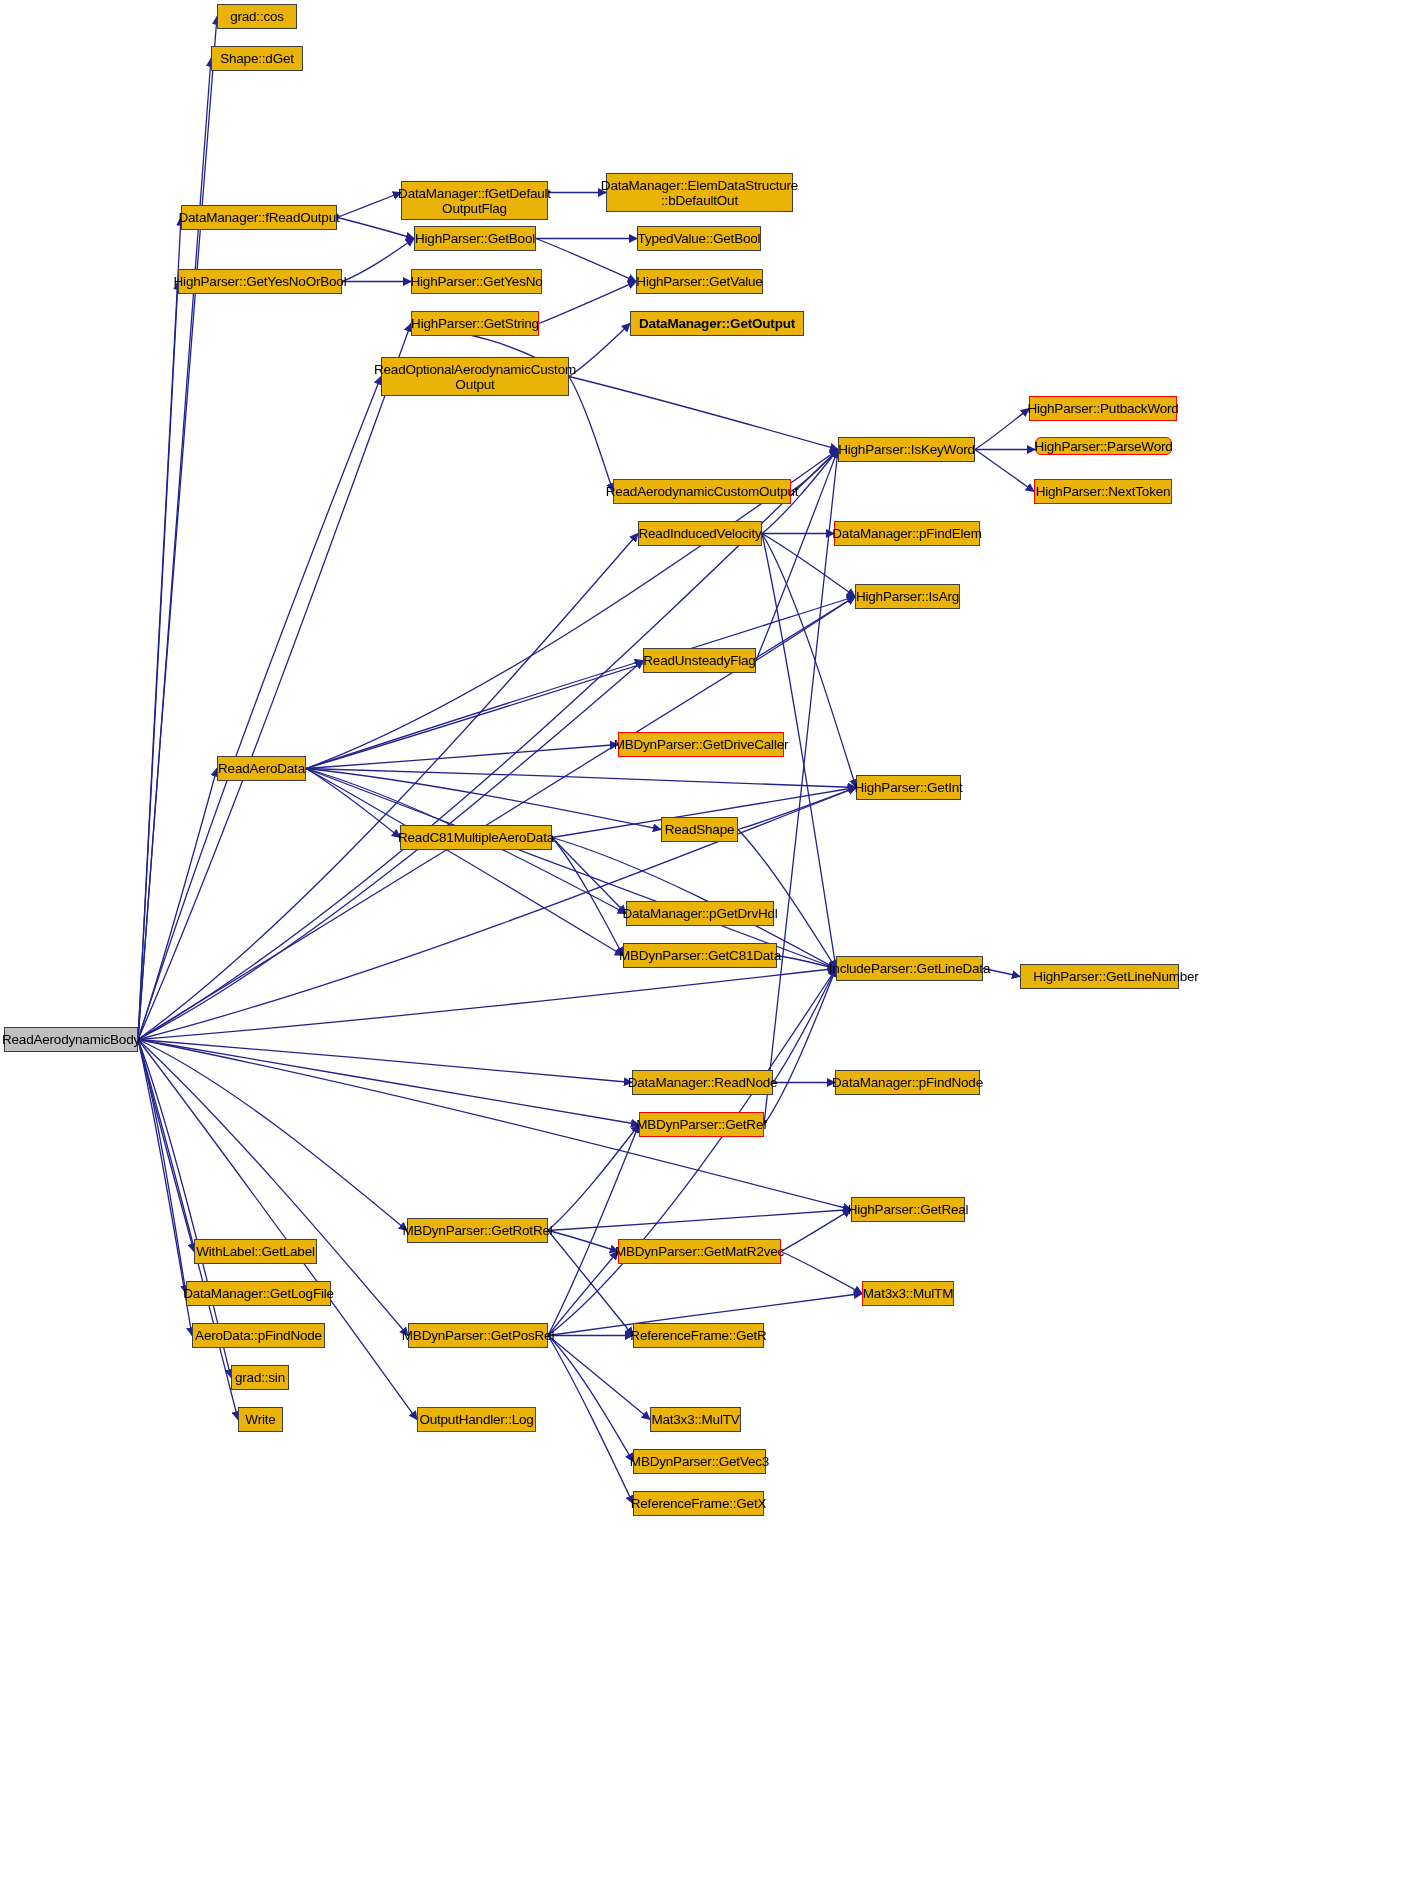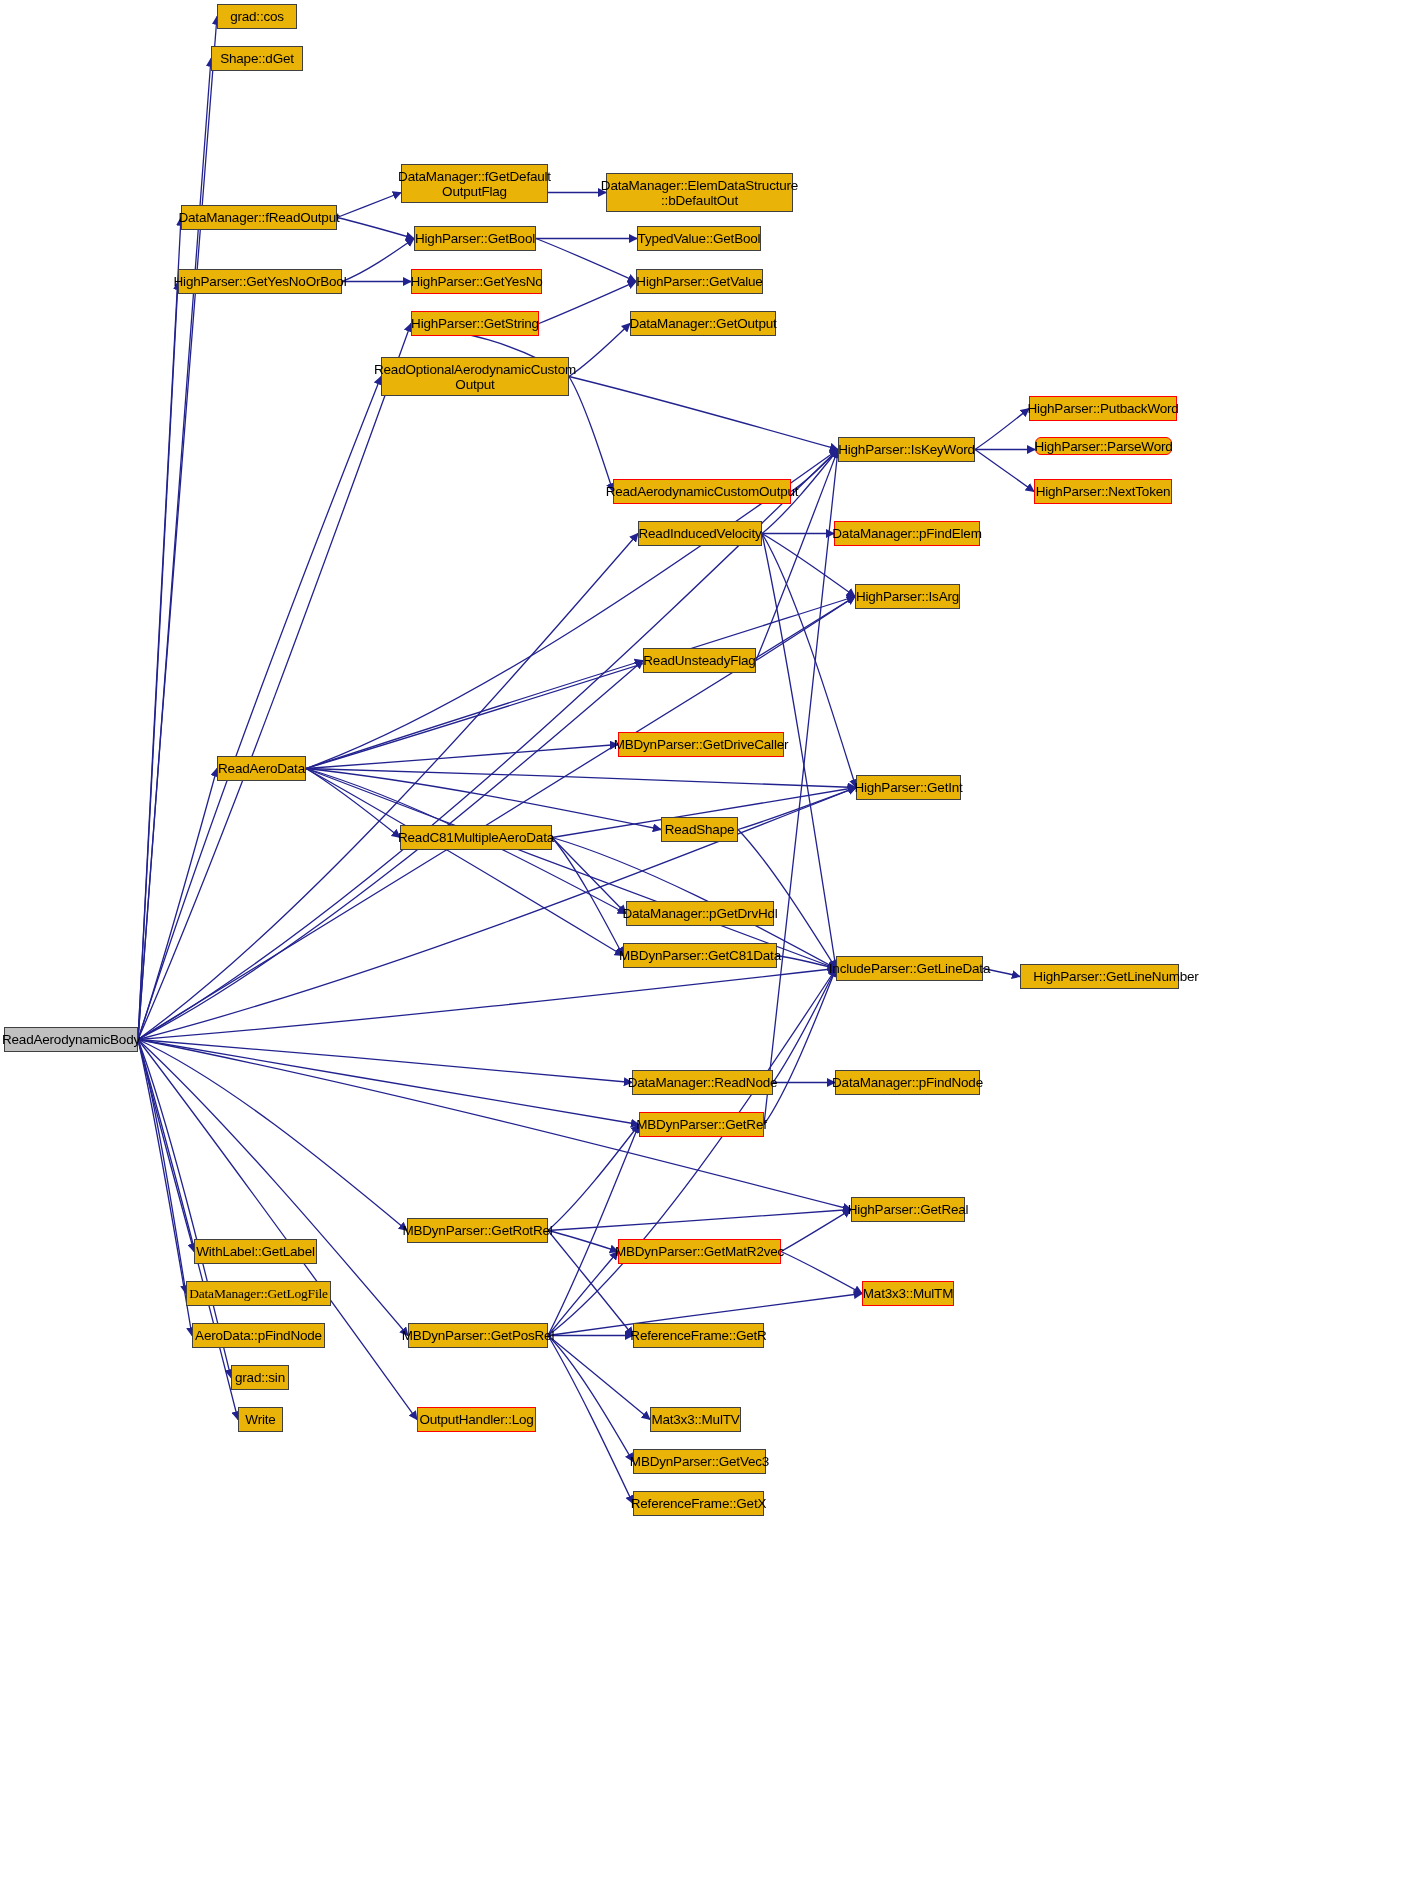--- a/index.html
+++ b/index.html
@@ -144,31 +144,31 @@
         <path d="M 548 1335.5 C 575.2 1362.42354644, 607.5 1417.5532588400001, 633 1461.5" fill="none" stroke="#22228f" stroke-width="1.3" marker-end="url(#arrow)"></path>
         <path d="M 548 1335.5 C 575.2 1381.23065084, 607.5 1449.56188724, 633 1503.5" fill="none" stroke="#22228f" stroke-width="1.3" marker-end="url(#arrow)"></path>
         <path d="M 548 1335.5 C 648.48 1321.30595405, 767.8 1305.6765045500001, 862 1293.5" fill="none" stroke="#22228f" stroke-width="1.3" marker-end="url(#arrow)"></path>
       </g>
   </svg>
   <div id="node-group">
       <div class="gnode current" style="left: 4px; top: 1027px; width: 134px; height: 25px;"><span>ReadAerodynamicBody</span></div>
       <div class="gnode" style="left: 217px; top: 4px; width: 80px; height: 25px;"><span>grad::cos</span></div>
       <div class="gnode" style="left: 211px; top: 46px; width: 92px; height: 25px;"><span>Shape::dGet</span></div>
       <div class="gnode" style="left: 181px; top: 205px; width: 156px; height: 25px;"><span>DataManager::fReadOutput</span></div>
-      <div class="gnode" style="left: 401px; top: 164px; width: 147px; height: 39px;"><span>DataManager::fGetDefault
+      <div class="gnode" style="left: 401px; top: 181px; width: 147px; height: 39px;"><span>DataManager::fGetDefault
 OutputFlag</span></div>
       <div class="gnode" style="left: 606px; top: 173px; width: 187px; height: 39px;"><span>DataManager::ElemDataStructure
 ::bDefaultOut</span></div>
       <div class="gnode" style="left: 414px; top: 226px; width: 122px; height: 25px;"><span>HighParser::GetBool</span></div>
       <div class="gnode" style="left: 637px; top: 226px; width: 124px; height: 25px;"><span>TypedValue::GetBool</span></div>
       <div class="gnode" style="left: 178px; top: 269px; width: 164px; height: 25px;"><span>HighParser::GetYesNoOrBool</span></div>
       <div class="gnode red" style="left: 411px; top: 269px; width: 131px; height: 25px;"><span>HighParser::GetYesNo</span></div>
       <div class="gnode" style="left: 636px; top: 269px; width: 127px; height: 25px; text-align: center;"><span>HighParser::GetValue</span></div>
       <div class="gnode red" style="left: 411px; top: 311px; width: 128px; height: 25px;"><span>HighParser::GetString</span></div>
-      <div class="gnode" style="left: 630px; top: 311px; width: 146px; height: 25px;"><span>DataManager::GetOutput</span></div>
+      <div class="gnode" style="left: 630px; top: 311px; width: 174px; height: 25px; font-weight: bold;"><span>DataManager::GetOutput</span></div>
       <div class="gnode" style="left: 381px; top: 357px; width: 188px; height: 39px;"><span>ReadOptionalAerodynamicCustom
 Output</span></div>
       <div class="gnode" style="left: 838px; top: 437px; width: 137px; height: 25px;"><span>HighParser::IsKeyWord</span></div>
       <div class="gnode red" style="left: 1029px; top: 396px; width: 148px; height: 25px;"><span>HighParser::PutbackWord</span></div>
       <div class="gnode red" style="left: 1035px; top: 437px; width: 137px; height: 18px; border-radius: 6px;"><span>HighParser::ParseWord</span></div>
       <div class="gnode red" style="left: 1034px; top: 479px; width: 138px; height: 25px;"><span>HighParser::NextToken</span></div>
       <div class="gnode red" style="left: 613px; top: 479px; width: 178px; height: 25px;"><span>ReadAerodynamicCustomOutput</span></div>
       <div class="gnode" style="left: 638px; top: 521px; width: 124px; height: 25px;"><span>ReadInducedVelocity</span></div>
       <div class="gnode red" style="left: 834px; top: 521px; width: 146px; height: 25px;"><span>DataManager::pFindElem</span></div>
       <div class="gnode" style="left: 855px; top: 584px; width: 105px; height: 25px;"><span>HighParser::IsArg</span></div>
@@ -183,21 +183,21 @@
       <div class="gnode" style="left: 836px; top: 956px; width: 147px; height: 25px;"><span>IncludeParser::GetLineData</span></div>
       <div class="gnode" style="left: 1020px; top: 964px; width: 159px; height: 25px; padding-left: 36px;"><span>HighParser::GetLineNumber</span></div>
       <div class="gnode" style="left: 632px; top: 1070px; width: 141px; height: 25px;"><span>DataManager::ReadNode</span></div>
       <div class="gnode" style="left: 835px; top: 1070px; width: 145px; height: 25px;"><span>DataManager::pFindNode</span></div>
       <div class="gnode red" style="left: 639px; top: 1112px; width: 125px; height: 25px;"><span>MBDynParser::GetRef</span></div>
       <div class="gnode" style="left: 851px; top: 1197px; width: 114px; height: 25px;"><span>HighParser::GetReal</span></div>
       <div class="gnode" style="left: 407px; top: 1218px; width: 141px; height: 25px;"><span>MBDynParser::GetRotRel</span></div>
       <div class="gnode red" style="left: 618px; top: 1239px; width: 163px; height: 25px;"><span>MBDynParser::GetMatR2vec</span></div>
       <div class="gnode red" style="left: 862px; top: 1281px; width: 92px; height: 25px;"><span>Mat3x3::MulTM</span></div>
       <div class="gnode" style="left: 194px; top: 1239px; width: 123px; height: 25px;"><span>WithLabel::GetLabel</span></div>
-      <div class="gnode" style="left: 186px; top: 1281px; width: 145px; height: 25px; font-family: Liberation Serif, serif;"><span>DataManager::GetLogFile</span></div>
+      <div class="gnode" style="left: 186px; top: 1281px; width: 145px; height: 25px;"><span>DataManager::GetLogFile</span></div>
       <div class="gnode" style="left: 192px; top: 1323px; width: 133px; height: 25px;"><span>AeroData::pFindNode</span></div>
       <div class="gnode" style="left: 231px; top: 1365px; width: 58px; height: 25px;"><span>grad::sin</span></div>
       <div class="gnode" style="left: 238px; top: 1407px; width: 45px; height: 25px;"><span>Write</span></div>
       <div class="gnode" style="left: 408px; top: 1323px; width: 140px; height: 25px;"><span>MBDynParser::GetPosRel</span></div>
       <div class="gnode" style="left: 633px; top: 1323px; width: 131px; height: 25px;"><span>ReferenceFrame::GetR</span></div>
       <div class="gnode red" style="left: 417px; top: 1407px; width: 119px; height: 25px;"><span>OutputHandler::Log</span></div>
       <div class="gnode" style="left: 650px; top: 1407px; width: 91px; height: 25px;"><span>Mat3x3::MulTV</span></div>
       <div class="gnode" style="left: 633px; top: 1449px; width: 133px; height: 25px;"><span>MBDynParser::GetVec3</span></div>
       <div class="gnode" style="left: 633px; top: 1491px; width: 131px; height: 25px;"><span>ReferenceFrame::GetX</span></div>
     </div>

